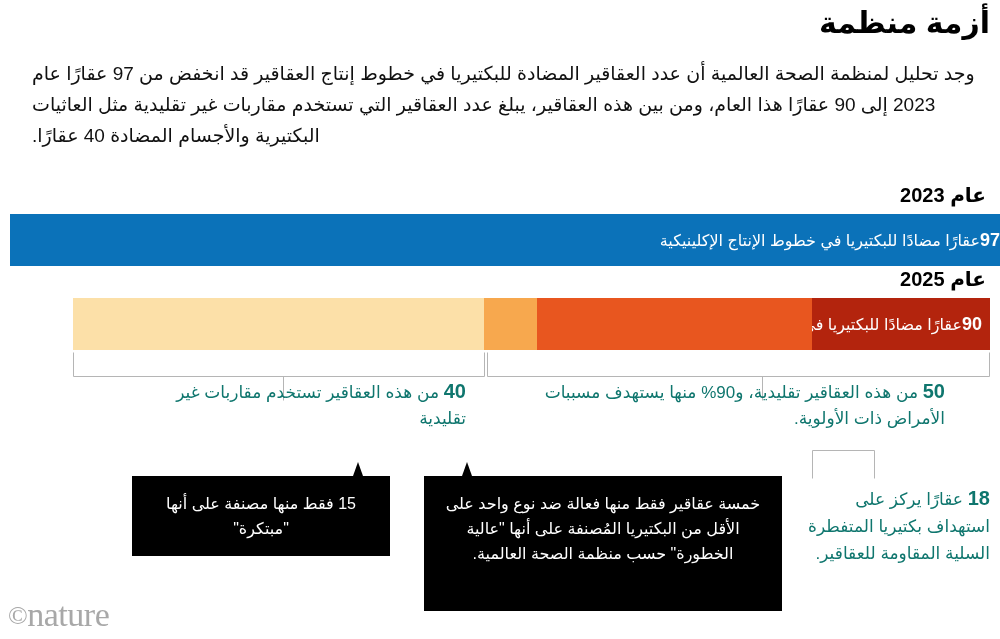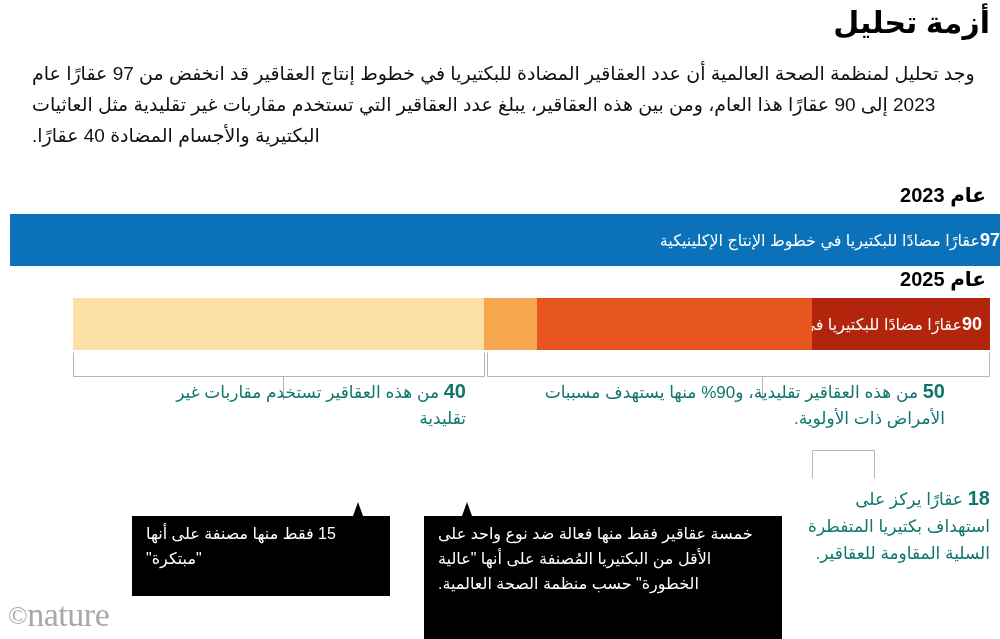--- a/index.html
+++ b/index.html
@@ -136,26 +136,25 @@
     right: 10px;
     width: 182px;
     line-height: 27px;
   }
 
   
   .callout {
     position: absolute;
     background: #000000;
     color: #ffffff;
-    text-align: left;
+    text-align: center;
     font-size: 16px;
     line-height: 25px;
     box-sizing: border-box;
-    padding: 5px 14px 10px 14px;
-    margin-top: 40px;
+    padding: 15px 14px 10px 14px;
   }
   .callout .tail {
     position: absolute;
     top: -14px;
     width: 0;
     height: 0;
     border-left: 5px solid transparent;
     border-right: 5px solid transparent;
     border-bottom: 14px solid #000000;
   }
@@ -190,21 +189,21 @@
   #nature-logo .copy {
     font-size: 26px;
     vertical-align: 2px;
   }
 </style>
 </head>
 <body>
 
 <div id="page">
 
-  <div class="title">أزمة تحليل</div>
+  <div class="title">أزمة منظمة</div>
 
   <div class="standfirst">وجد تحليل لمنظمة الصحة العالمية أن عدد العقاقير المضادة للبكتيريا في خطوط إنتاج العقاقير قد انخفض من 97 عقارًا عام 2023 إلى 90 عقارًا هذا العام، ومن بين هذه العقاقير، يبلغ عدد العقاقير التي تستخدم مقاربات غير تقليدية مثل العاثيات البكتيرية والأجسام المضادة 40 عقارًا.</div>
 
   <div class="year-label" id="year-2023-label">عام 2023</div>
 
   <div class="bar-row" id="bar-2023">
     <div class="bar-caption">
       <span class="big">97</span><span>عقارًا مضادًا للبكتيريا في خطوط الإنتاج الإكلينيكية</span>
     </div>
   </div>

